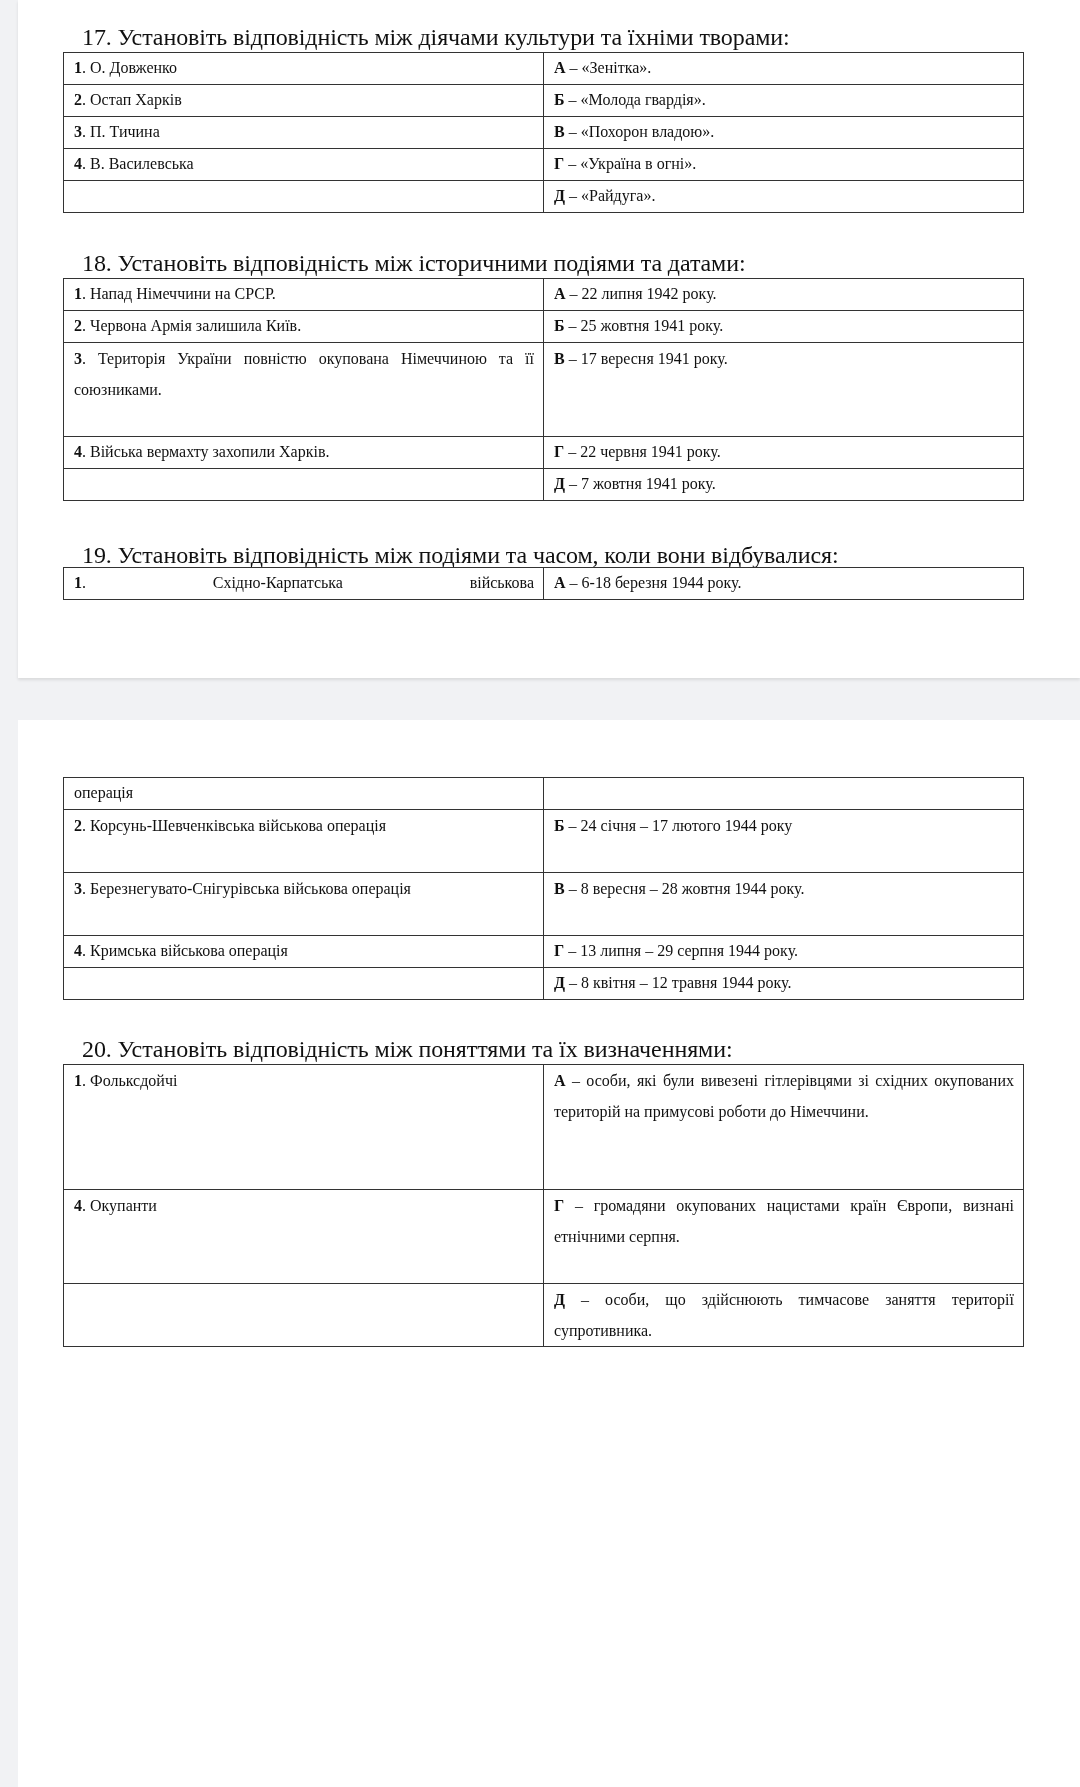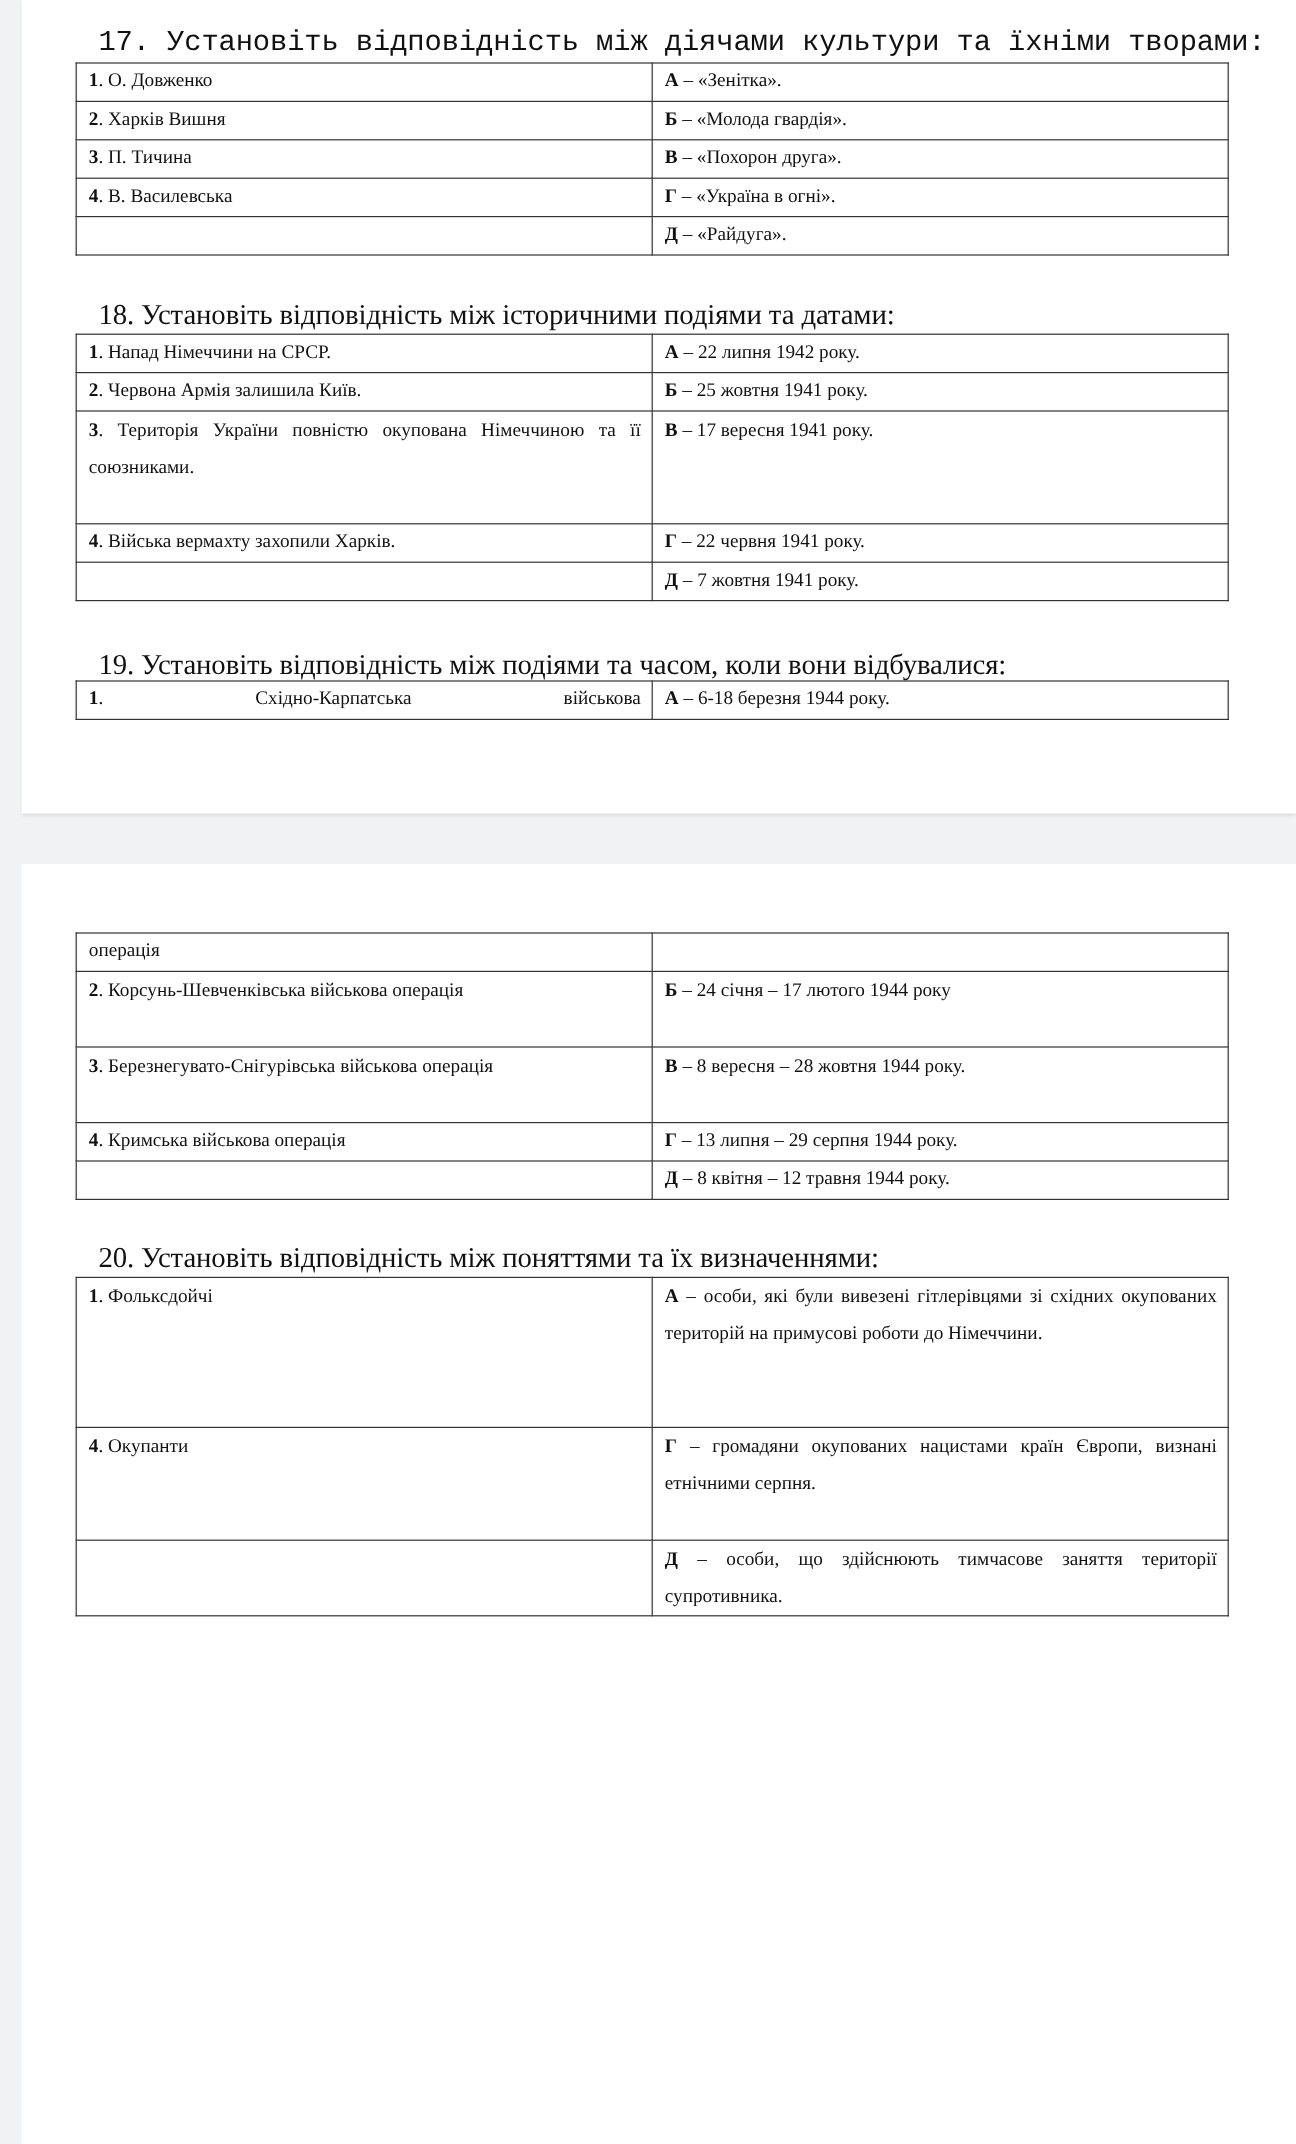--- a/index.html
+++ b/index.html
@@ -30,34 +30,34 @@
   }
   table.match td .num { font-weight: bold; }
   table.match tr.r1 td { height: 31px; line-height: 30px; }
   .jl { text-align-last: justify; }
 </style>
 </head>
 <body>
 
 <div class="page" id="page1">
 
-  <div class="q-title" style="top:24px;font-family:Liberation Mono, monospace;">17. Установіть відповідність між діячами культури та їхніми творами:</div>
+  <div class="q-title" style="top:24px;">17. Установіть відповідність між діячами культури та їхніми творами:</div>
   <table class="match" style="top:52px;">
     <tbody>
         <tr class="r1">
       <td><b class="num">1</b><span>. О. Довженко</span></td>
       <td><b class="num">А</b><span> – «Зенітка».</span></td>
     </tr>
     <tr class="r1">
-      <td><b class="num">2</b><span>. Харків Вишня</span></td>
+      <td><b class="num">2</b><span>. Остап Харків</span></td>
       <td><b class="num">Б</b><span> – «Молода гвардія».</span></td>
     </tr>
     <tr class="r1">
       <td><b class="num">3</b><span>. П. Тичина</span></td>
-      <td><b class="num">В</b><span> – «Похорон друга».</span></td>
+      <td><b class="num">В</b><span> – «Похорон владою».</span></td>
     </tr>
     <tr class="r1">
       <td><b class="num">4</b><span>. В. Василевська</span></td>
       <td><b class="num">Г</b><span> – «Україна в огні».</span></td>
     </tr>
     <tr class="r1">
       <td><b class="num"></b><span></span></td>
       <td><b class="num">Д</b><span> – «Райдуга».</span></td>
     </tr>
   </tbody>

